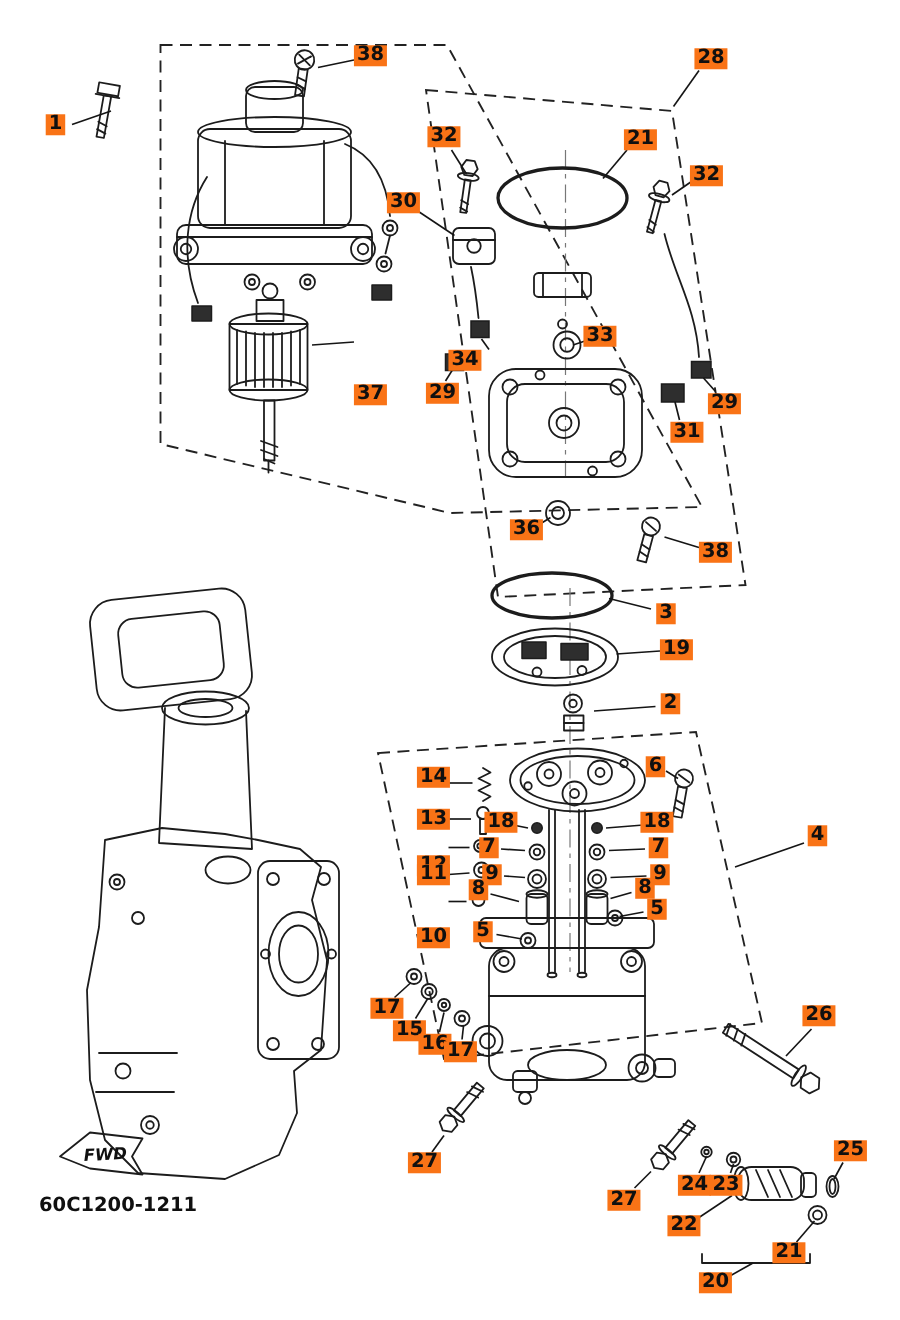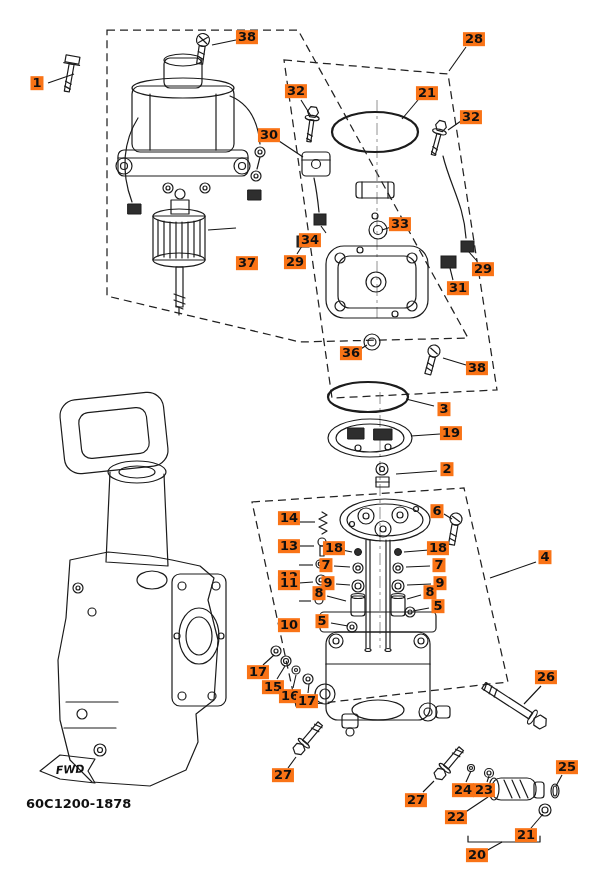--- a/index.html
+++ b/index.html
@@ -457,15 +457,15 @@
       <div class="callout" style="left: 283px; top: 775px;">27</div>
       <div class="callout" style="left: 416px; top: 800px;">27</div>
       <div class="callout" style="left: 463px; top: 790px;">24</div>
       <div class="callout" style="left: 484px; top: 790px;">23</div>
       <div class="callout" style="left: 567px; top: 767px;">25</div>
       <div class="callout" style="left: 456px; top: 817px;">22</div>
       <div class="callout" style="left: 526px; top: 835px;">21</div>
       <div class="callout" style="left: 477px; top: 855px;">20</div>
     </div>
 
-<div class="code">60C1200-1878</div>
+<div class="code">60C1200-1211</div>
 
 </div>
 
 </body></html>

